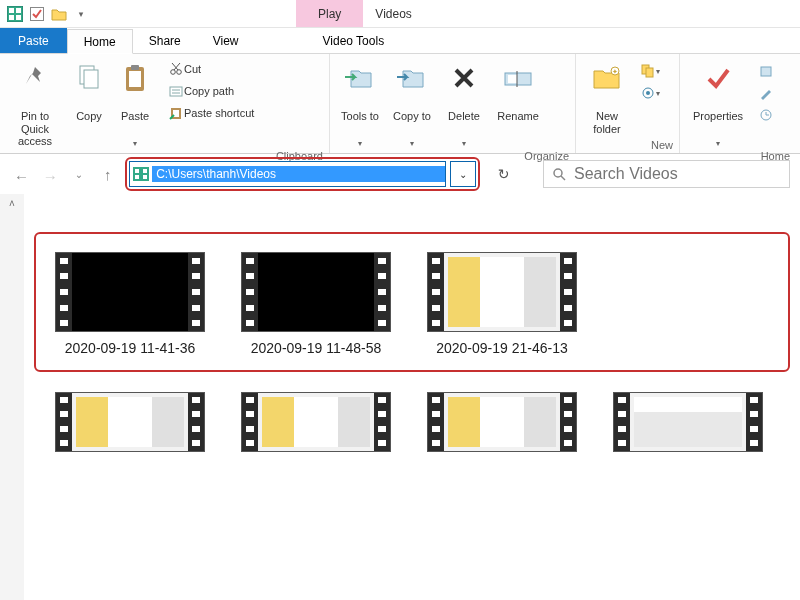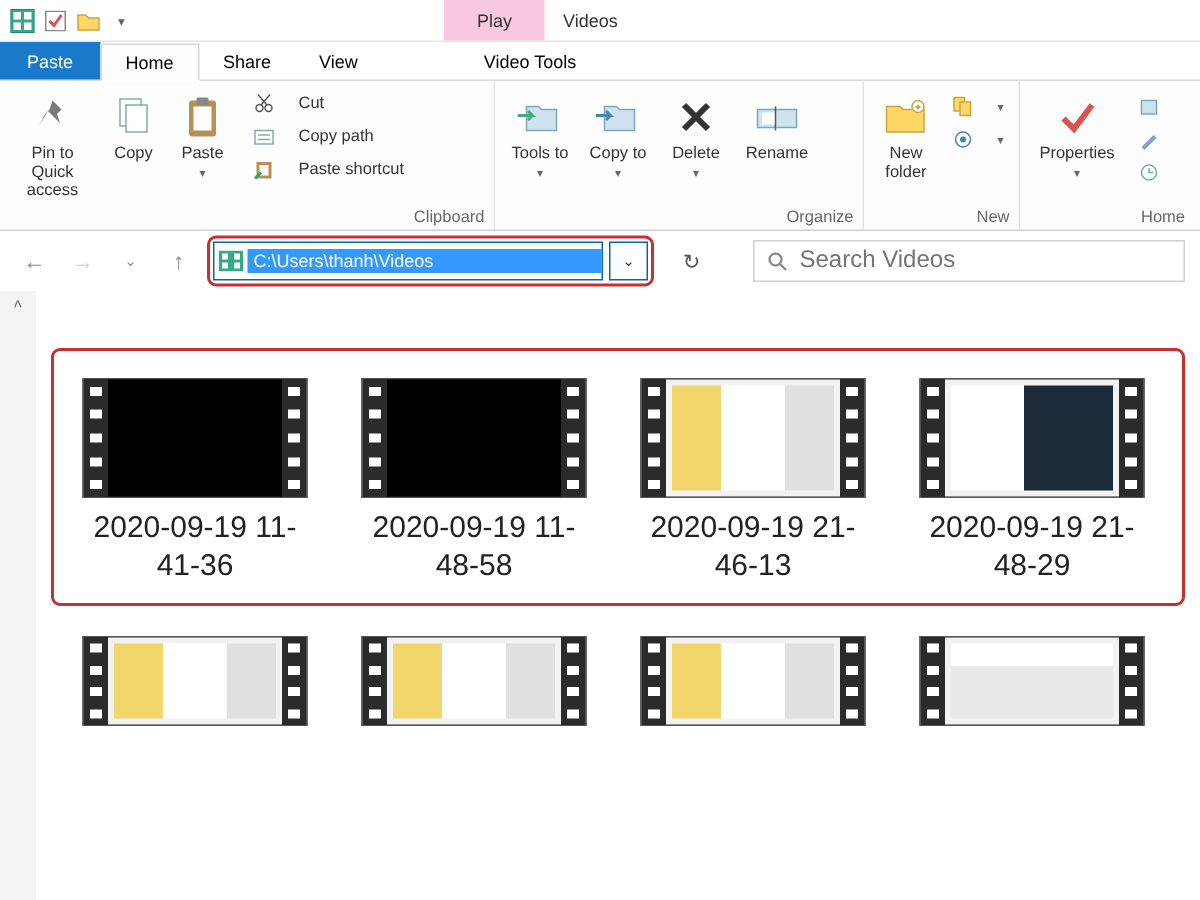--- a/index.html
+++ b/index.html
@@ -18,32 +18,32 @@
   .file-tab { background:#1979ca; color:#fff; padding:0 18px; display:flex; align-items:center; font-size:12px; }
   .tab { padding:0 16px; display:flex; align-items:center; font-size:12px; color:#000000; }
   .tab.active { border:1px solid #d8d8d8; border-bottom:1px solid #fff; position:relative; top:1px; background:#fdfdfd; }
   .tab.tool { margin-left:52px; }
 
   
   .ribbon { display:flex; height:100px; background:#fdfdfd; border-bottom:1px solid #d0d0d0; }
   .group { display:flex; flex-direction:column; justify-content:space-between; padding:4px 6px 2px 6px; border-right:1px solid #e3e3e3; }
   .group-label { text-align:right; font-size:11px; color:#666; padding:2px 0 0 0; }
   .group-body { display:flex; align-items:flex-start; gap:4px; flex:1; }
-  .bigbtn { display:flex; flex-direction:column; align-items:center; justify-content:flex-start; width:58px; padding-top:4px; gap:2px; text-align:center; font-size:11px; line-height:1.15; color:#333; }
+  .bigbtn { display:flex; flex-direction:column; align-items:center; justify-content:flex-start; width:58px; padding-top:4px; gap:16px; text-align:center; font-size:11px; line-height:1.15; color:#333; }
   .bigbtn .ico { width:32px; height:32px; display:flex; align-items:center; justify-content:center; }
-  .smallbtn { display:flex; align-items:center; gap:15px; height:22px; padding:0 4px; font-size:11px; color:#333; }
+  .smallbtn { display:flex; align-items:center; gap:0; height:22px; padding:0 4px; font-size:11px; color:#333; }
   .smallbtn .ico { width:16px; height:16px; display:flex; align-items:center; justify-content:center; }
   .stack { display:flex; flex-direction:column; }
   .drop { font-size:8px; color:#666; }
 
   
   .navbar { display:flex; align-items:center; height:40px; padding:4px 10px; gap:6px; background:#fff; }
   .navbtn { width:26px; height:26px; display:flex; align-items:center; justify-content:center; color:#888; font-size:15px; }
   .addr-wrap { border:2px solid #c63030; border-radius:6px; padding:2px; display:flex; align-items:center; }
-  .addr { display:flex; align-items:center; border:1px solid #0a64ad; height:26px; width:260px; background:#fff; }
+  .addr { display:flex; align-items:center; border:1px solid #0a64ad; height:26px; width:317px; background:#fff; }
   .addr-icon { width:22px; display:flex; align-items:center; justify-content:center; }
   .addr-text { flex:1; background:#3399ff; color:#fff; padding:1px 4px; font-size:12px; white-space:nowrap; overflow:hidden; }
   .addr-drop { width:26px; height:26px; border:1px solid #0a64ad; display:flex; align-items:center; justify-content:center; margin-left:4px; }
   .refresh { width:26px; height:26px; display:flex; align-items:center; justify-content:center; margin-left:6px; font-size:14px; color:#555; }
   .searchbox { flex:1; margin-left:22px; height:28px; border:1px solid #d0d0d0; display:flex; align-items:center; padding:0 8px; gap:8px; color:#888; }
 
   
   .content { display:flex; height:calc(600px - 28px - 26px - 100px - 40px); }
   .scrollgutter { width:24px; background:#f4f4f4; display:flex; flex-direction:column; align-items:center; padding-top:4px; }
   .scrollgutter .arrow { font-size:10px; color:#666; }
@@ -54,21 +54,21 @@
 
   .thumb { display:flex; flex-direction:column; align-items:center; width:160px; }
   .film { width:150px; height:80px; display:flex; background:#000; position:relative; border:1px solid #555; }
   .sprocket { width:16px; background:#2b2b2b; display:flex; flex-direction:column; justify-content:space-around; }
   .hole { width:8px; height:6px; background:#fff; margin:0 auto; }
   .frame { flex:1; background:#000; position:relative; overflow:hidden; }
   .frame.white { background:#f2f2f2; }
   .mock { position:absolute; inset:4px; background:linear-gradient(90deg,#f3d66b 0 30%, #fff 30% 70%, #e0e0e0 70% 100%); }
   .mock2 { position:absolute; inset:4px; background:linear-gradient(90deg,#fff 0 45%, #1d2a3a 45% 100%); }
   .mock3 { position:absolute; inset:4px; background:linear-gradient(180deg,#fff 0 30%, #e8e8e8 30% 100%); }
-  .caption { text-align:center; font-size:20px; line-height:1.25; margin-top:8px; color:#222; }
+  .caption { text-align:center; font-size:14px; line-height:1.25; margin-top:8px; color:#222; }
 
   svg { display:block; }
 </style>
 </head>
 <body>
 
 <div class="titlebar">
   <div class="qat">
     <span class="qat-icon">
       <svg width="16" height="16">
@@ -393,42 +393,20 @@
           <div class="sprocket">
               <div class="hole"></div>
               <div class="hole"></div>
               <div class="hole"></div>
               <div class="hole"></div>
               <div class="hole"></div>
             </div>
         </div>
         <div class="caption">2020-09-19 21-46-13</div>
       </div>
-      <div class="thumb">
-        <div class="film">
-          <div class="sprocket">
-              <div class="hole"></div>
-              <div class="hole"></div>
-              <div class="hole"></div>
-              <div class="hole"></div>
-              <div class="hole"></div>
-            </div>
-          <div class="frame white">
-              <div class="mock2"></div>
-            </div>
-          <div class="sprocket">
-              <div class="hole"></div>
-              <div class="hole"></div>
-              <div class="hole"></div>
-              <div class="hole"></div>
-              <div class="hole"></div>
-            </div>
-        </div>
-        <div class="caption">2020-09-19 21-48-29</div>
-      </div>
     </div>
 
     <div class="row2">
       <div class="thumb">
         <div class="film" style="height:60px;">
           <div class="sprocket">
               <div class="hole"></div>
               <div class="hole"></div>
               <div class="hole"></div>
               <div class="hole"></div>

